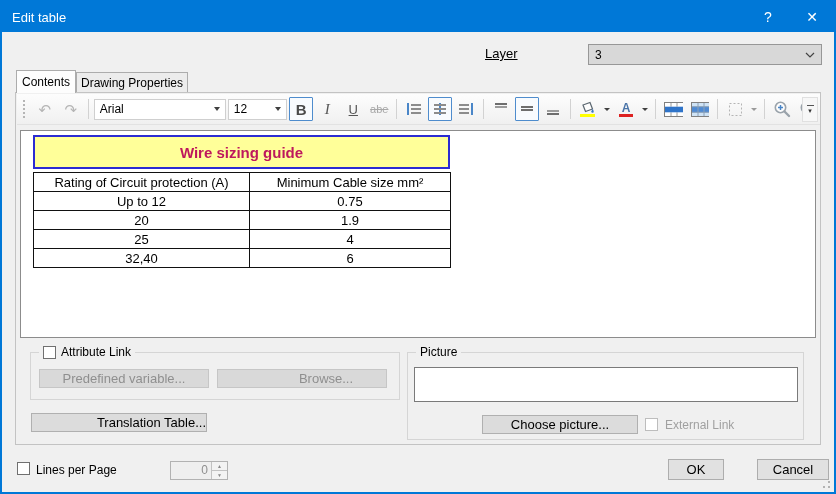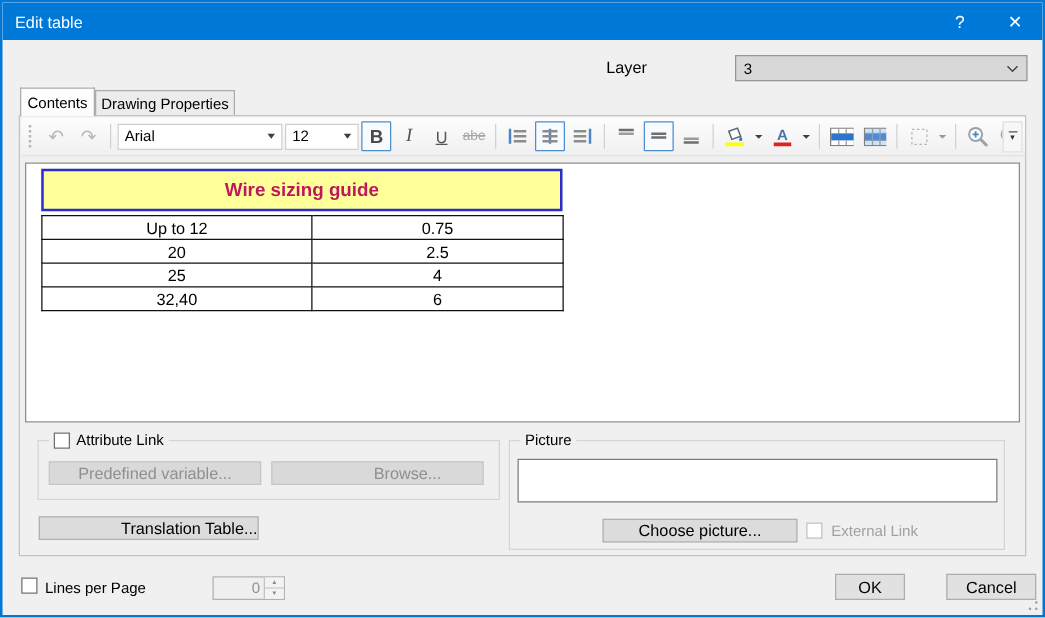--- a/index.html
+++ b/index.html
@@ -8,21 +8,21 @@
     position:relative; width:836px; height:494px;
     border:2px solid #0078d7; background:#f0f0f0; overflow:hidden;
     font-size:12px; color:#000;
   }
   .titlebar {
     position:absolute; left:0; top:0; width:832px; height:30px;
     background:#0078d7; color:#fff; display:flex; align-items:center;
   }
   .titlebar .title { flex:1; padding-left:10px; font-size:13px; }
   .tb-btn { width:44px; height:30px; display:flex; align-items:center; justify-content:center; font-size:14px; cursor:default; }
-  .label { position:absolute; font-size:13px; }
+  .label { position:absolute; font-size:13px;text-decoration:underline; }
   .combo {
     position:absolute; background:#d8d8d8; border:1px solid #979797;
     display:flex; align-items:center; font-size:12px;
   }
   .combo .val { flex:1; padding-left:6px; }
   .combo svg { margin-right:6px; }
   .tab {
     position:absolute; border:1px solid #acacac; border-bottom:none;
     display:flex; align-items:center; justify-content:center; font-size:12px;
   }
@@ -286,27 +286,31 @@
   </div>
 
   <div class="canvas">
     <div class="title-cell">Wire sizing guide</div>
     <table class="wire">
       <colgroup>
           <col style="width:216px">
           <col style="width:201px">
         </colgroup>
       <tbody>
+          <tr>
+        <td>Rating of Circuit protection (A)</td>
+        <td>Minimum Cable size mm²</td>
+      </tr>
       <tr>
         <td>Up to 12</td>
         <td>0.75</td>
       </tr>
       <tr>
         <td>20</td>
-        <td>2.5</td>
+        <td>1.9</td>
       </tr>
       <tr>
         <td>25</td>
         <td>4</td>
       </tr>
       <tr>
         <td>32,40</td>
         <td>6</td>
       </tr>
     </tbody>

